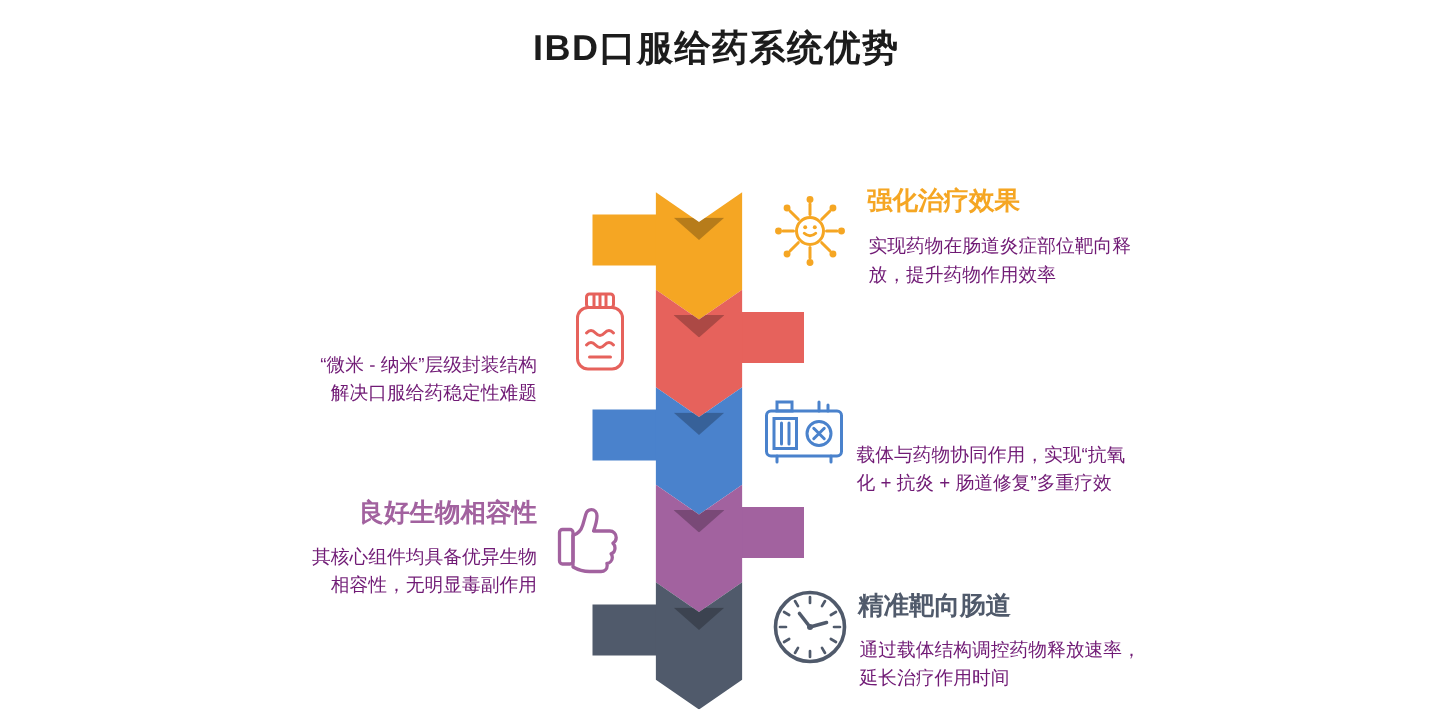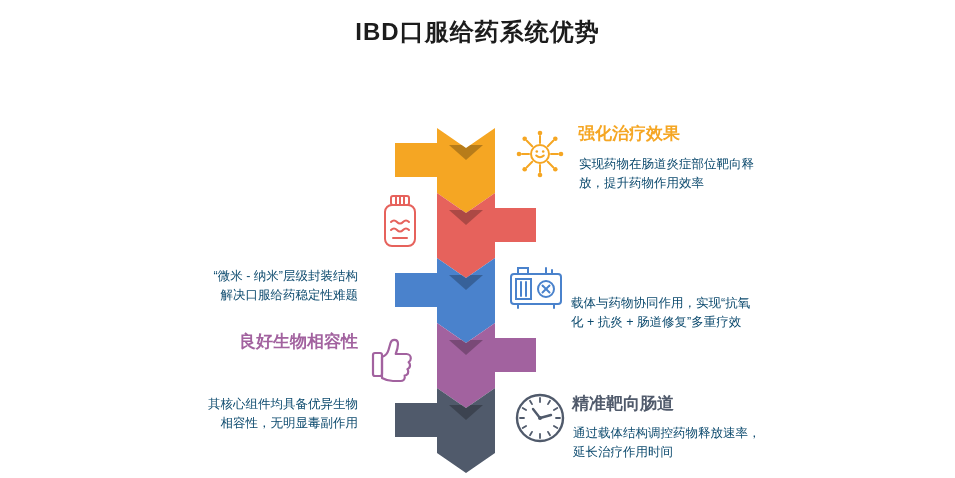--- a/index.html
+++ b/index.html
@@ -32,24 +32,24 @@
   
   .arm{
     position:absolute;width:50px;height:34px;z-index:1;background:var(--col);
   }
   
   .ititle{
     position:absolute;font-size:17px;font-weight:700;color:var(--col);
     white-space:pre;z-index:3;
   }
   .idesc{
-    position:absolute;font-size:12.5px;line-height:1.55;color:#0c4a6e;
+    position:absolute;font-size:12.5px;line-height:1.55;color:#701a75;
     white-space:pre;z-index:3;
   }
-  .ra{text-align:right;margin-top:33px;}
+  .ra{text-align:right;}
   
   .icon{position:absolute;width:60px;height:60px;z-index:3;}
   .icon svg{width:100%;height:100%;display:block;}
 </style>
 </head>
 <body>
 
 <div class="canvas">
 
   <h1 class="page-title">IBD口服给药系统优势</h1>

